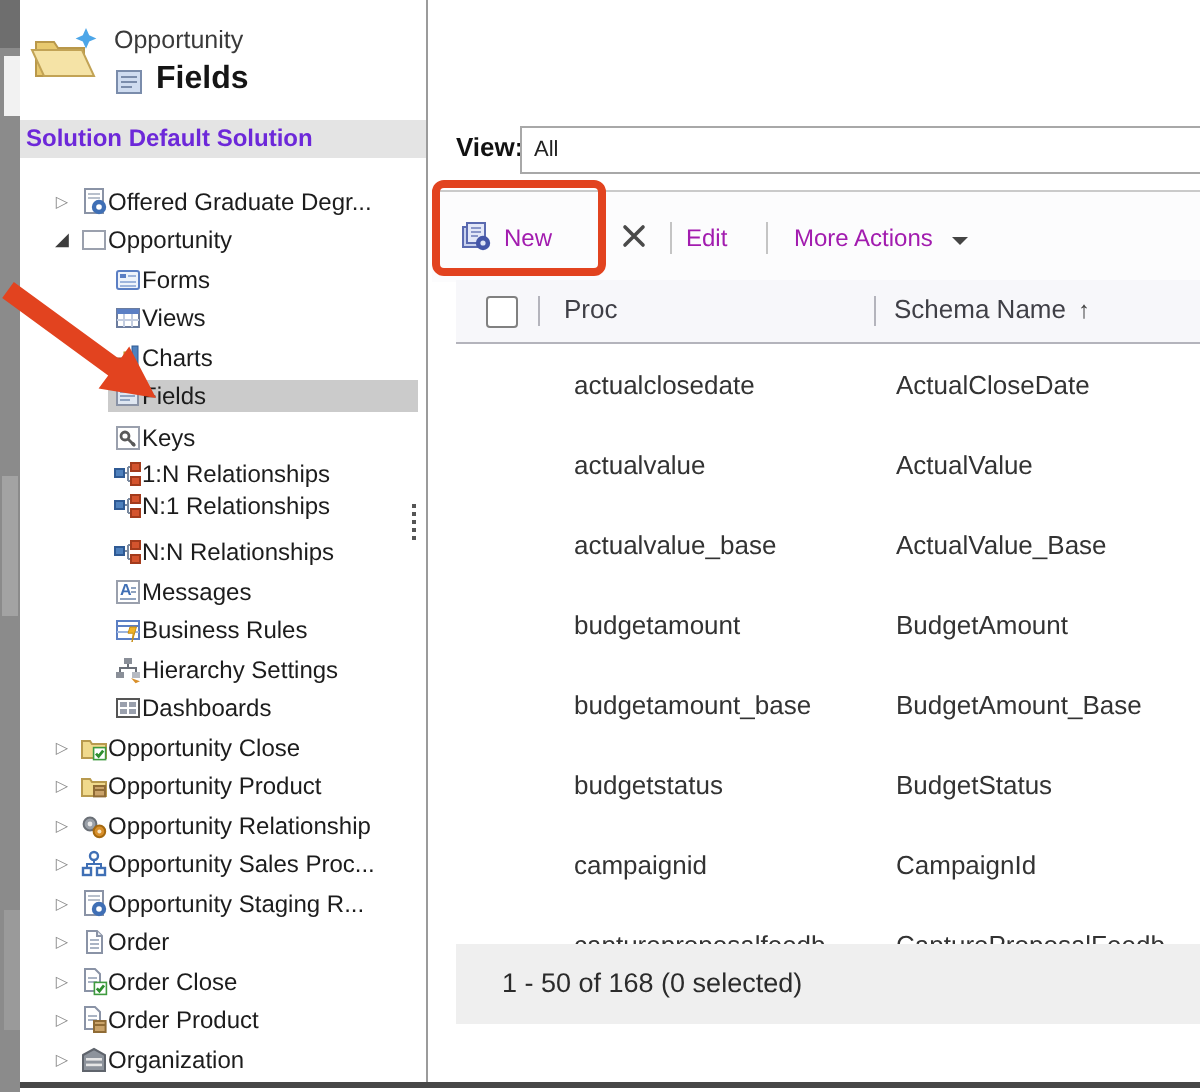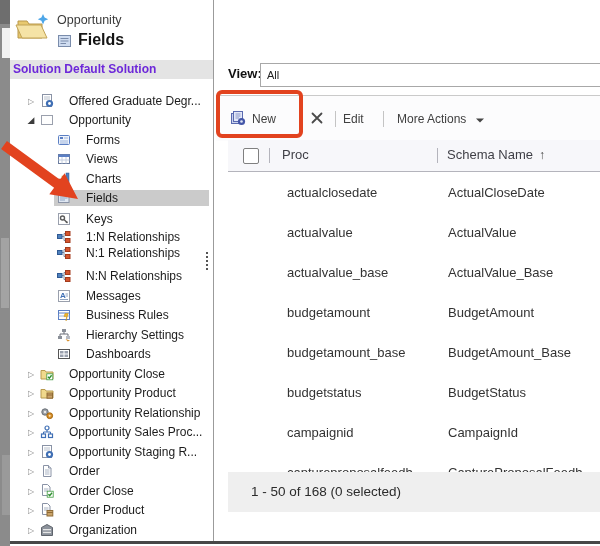--- a/index.html
+++ b/index.html
@@ -27,38 +27,38 @@
   .title-main{position:absolute;left:68px;top:31px;font-size:16px;font-weight:bold;color:#151515;}
   .solution-bar{position:absolute;left:0;top:60px;right:0;height:19px;background:#e4e4e4;
     font-size:12px;font-weight:bold;color:#6d28d9;line-height:19px;padding-left:3px;box-sizing:border-box;}
 
   .tree{position:absolute;left:0;top:0;right:0;bottom:0;}
   .tree-item{position:absolute;left:0;right:4px;height:19.5px;display:flex;align-items:center;
     font-size:12px;color:#1c1c1c;white-space:nowrap;cursor:default;}
   .expander{position:absolute;left:16px;top:50%;transform:translateY(-50%);
     font-size:8px;color:#8a8a8a;width:10px;text-align:center;}
   .expander.exp{font-size:9px;color:#3c3c3c;}
-  .tree-item .inner{display:flex;align-items:center;gap:15px;flex:1;
+  .tree-item .inner{display:flex;align-items:center;gap:0;flex:1;
     padding:1px 6px 1px 3px;margin-left:var(--ind);}
   .tree-item.selected .inner{background:#cbcbcb;}
   .ticon{width:14px;height:14px;flex:0 0 14px;}
   .ticon svg{display:block;}
 
   .splitter-dots{position:absolute;left:196px;top:252px;width:3px;}
   .splitter-dots i{display:block;width:2px;height:2px;background:#555;margin-bottom:2px;}
 
   
   .right-panel{position:absolute;left:204px;top:0;right:0;bottom:0;background:#fff;}
   .view-label{position:absolute;left:14px;top:66px;font-size:13px;font-weight:bold;color:#111;}
   .view-select{position:absolute;left:46px;top:63px;right:-2px;height:22px;border:1px solid #a8a8a8;
     background:#fff;font-size:11px;color:#222;line-height:22px;padding-left:6px;}
 
   .toolbar{position:absolute;left:2px;top:95px;right:0;height:45px;background:#fcfcfd;border-top:1px solid #cacaca;}
   .tb-item{position:absolute;top:8px;height:30px;display:flex;align-items:center;gap:6px;
-    font-size:12px;color:#404040;cursor:default;}
+    font-size:12px;color:#a21caf;cursor:default;}
   .tb-new{left:14px;}
   .tb-del{left:94px;}
   .tb-edit{left:127px;}
   .tb-more{left:181px;}
   .tb-sep{position:absolute;top:15px;width:1px;height:16px;background:#c4c4c4;}
   .tb-sep.s1{left:119px;} .tb-sep.s2{left:167px;}
   .caret{margin-left:4px;}
 
   .annotation-box{position:absolute;left:2px;top:90px;width:87px;height:48px;
     border:4px solid #e2431f;border-radius:6px;box-sizing:border-box;pointer-events:none;z-index:40;}

